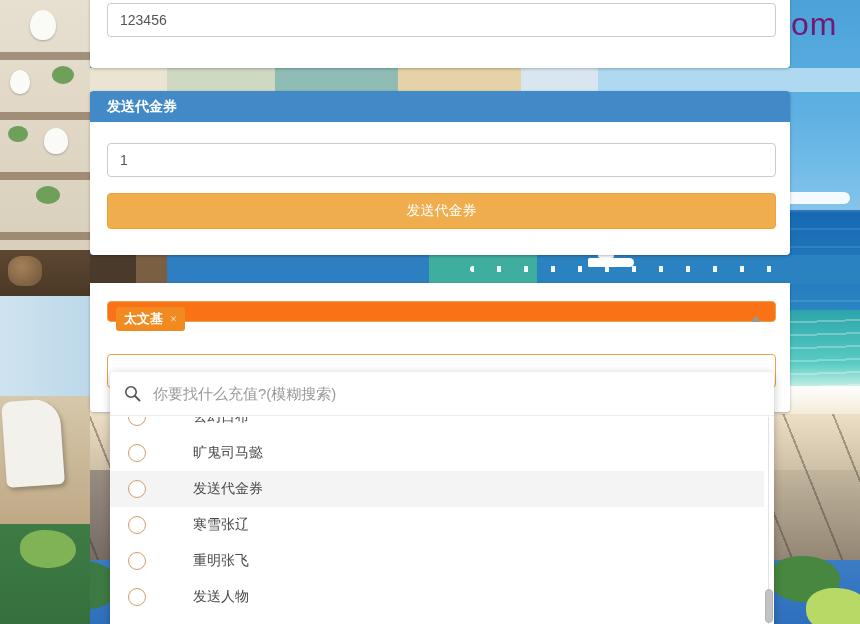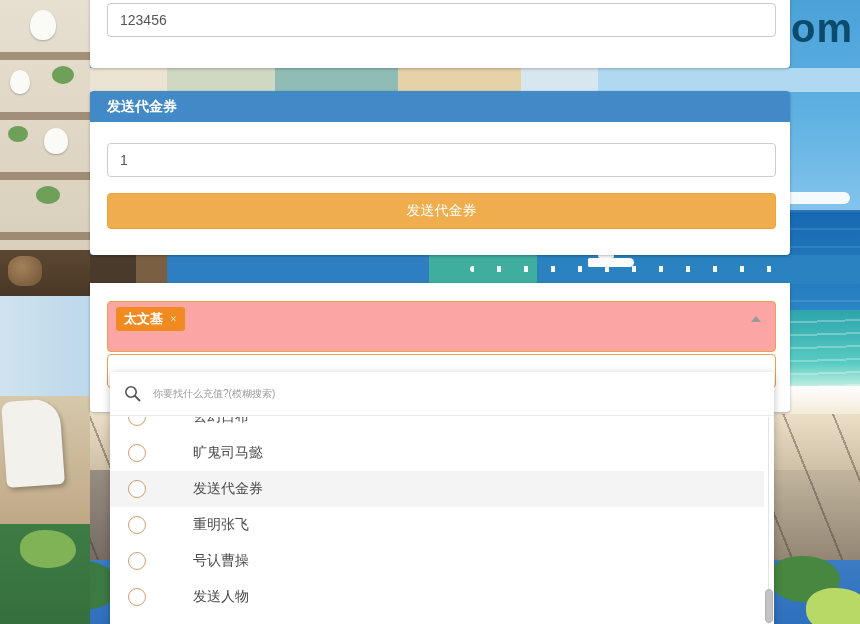--- a/index.html
+++ b/index.html
@@ -43,52 +43,52 @@
     background:repeating-linear-gradient(180deg,rgba(110,82,55,0) 0 52px,rgba(110,82,55,.55) 52px 60px),
     linear-gradient(180deg,#e7dfd0,#d9cfbc);}
   .ceramic{background:#fafaf6;border-radius:50% 50% 45% 45%;box-shadow:0 1px 2px rgba(0,0,0,.25);}
   .plant{background:#6fa05a;border-radius:50%;}
   .counter{top:250px;height:46px;width:90px;background:linear-gradient(180deg,#5c4732,#4a3826);}
   .barrel{top:256px;left:8px;width:34px;height:30px;background:radial-gradient(circle at 40% 35%,#a5815a,#6e5438);border-radius:40%;}
   .wall{top:296px;height:100px;width:90px;background:linear-gradient(90deg,#cfe3ef,#bcd8ea);}
   .floor{top:396px;height:128px;width:90px;background:linear-gradient(180deg,#d6c8ab,#bfa886);}
   .chair{top:400px;left:4px;width:58px;height:86px;background:#f2f1ec;border-radius:10px 26px 6px 6px;box-shadow:2px 3px 4px rgba(0,0,0,.25);transform:rotate(-4deg);}
   .leftfoliage{top:524px;height:100px;width:90px;background:linear-gradient(180deg,#3e7c44,#356f3e);}
-  .watermark{top:6px;left:791px;color:#0c4a6e;font-size:40px;font-weight:700;letter-spacing:1px;}
+  .watermark{top:6px;left:791px;color:#701a75;font-size:32px;font-weight:400;letter-spacing:1px;}
   
   .card{position:absolute;left:90px;width:700px;border-radius:4px;background:#fff;
     box-shadow:0 1px 3px rgba(0,0,0,.25);z-index:10;}
   .card-top{top:-20px;height:88px;}
   .tinput{position:absolute;left:17px;right:14px;height:34px;border:1px solid #cccccc;border-radius:4px;
     font-size:14px;color:#555;padding:0 12px;box-sizing:border-box;background:#fff;outline:none;
     font-family:"Liberation Sans","DejaVu Sans",sans-serif;}
   .panel{position:absolute;left:90px;width:700px;z-index:10;border-radius:4px;box-shadow:0 1px 3px rgba(0,0,0,.3);}
   .panel-heading{height:31px;line-height:31px;background:var(--accent,#4189c7);color:#fff;
     font-size:14px;font-weight:bold;padding-left:17px;border-radius:4px 4px 0 0;}
   .panel-body{position:relative;background:#fff;border-radius:0 0 4px 4px;}
   .p1{top:91px;} .p1 .panel-body{height:133px;}
   .p2{top:283px;} .p2 .panel-body{height:129px;}
   .btn-warning{position:absolute;left:17px;right:14px;top:71px;height:34px;background:var(--warning,#f0ad4e);
     border:1px solid #eea236;border-radius:4px;color:#fff;font-size:14px;text-align:center;line-height:32px;cursor:pointer;}
   
-  .select-box{position:absolute;left:17px;right:14px;top:18px;height:51px;background:#fca5a5;
+  .select-box{position:absolute;left:17px;right:14px;top:18px;height:21px;background:#f97316;
     border:1px solid var(--orange-border,#e9a24b);border-radius:4px;box-sizing:border-box;font-family:Liberation Serif, serif;}
   .tag{position:absolute;left:8px;top:5px;height:24px;line-height:24px;background:var(--tag,#f18a21);
     color:#fff;font-size:13px;font-weight:bold;border-radius:3px;padding:0 8px;display:flex;align-items:center;gap:7px;}
   .tag .x{font-weight:normal;opacity:.85;font-size:12px;cursor:pointer;}
   .caret-up{position:absolute;right:14px;top:14px;width:0;height:0;
     border-left:5px solid transparent;border-right:5px solid transparent;border-bottom:6px solid #999;}
   .ghost-input{position:absolute;left:17px;right:14px;top:71px;height:34px;border:1px solid var(--orange-border,#e9a24b);
     border-radius:4px;background:#fff;box-sizing:border-box;}
   
   .dropdown{position:absolute;left:110px;top:372px;width:664px;height:262px;background:#fff;
     border-radius:4px;box-shadow:0 2px 8px rgba(0,0,0,.25);z-index:20;}
   .search-row{position:relative;height:44px;border-bottom:1px solid #ececec;display:flex;align-items:center;padding:0 14px;gap:10px;box-sizing:border-box;}
   .search-row svg{flex:0 0 auto;}
-  .search-input{border:none;outline:none;flex:1;font-size:10px;color:#444;
+  .search-input{border:none;outline:none;flex:1;font-size:15px;color:#444;
     font-family:"Liberation Sans","DejaVu Sans",sans-serif;}
   .search-input::placeholder{color:#9a9a9a;}
   .options{position:absolute;top:45px;left:0;right:10px;bottom:0;overflow:hidden;}
   .opt{height:36px;display:flex;align-items:center;gap:15px;padding-left:18px;cursor:pointer;}
   .opt:first-child{margin-top:-18px;}
   .opt.hl{background:var(--highlight,#f4f4f4);margin-right:-10px;padding-right:10px;}
   .radio{width:18px;height:18px;border:1px solid #cf9e6f;border-radius:50%;background:#fff;box-sizing:border-box;flex:0 0 auto;}
   .olabel{font-size:14px;color:#4a4a4a;padding-left:32px;}
   .scrollgutter{position:absolute;top:45px;bottom:0;right:0;width:10px;
     background:linear-gradient(90deg,transparent 4px,#e3e3e3 4px 5px,transparent 5px);}
@@ -178,25 +178,25 @@
       <div class="opt">
         <span class="radio"></span>
         <span class="olabel">旷鬼司马懿</span>
       </div>
       <div class="opt hl">
         <span class="radio"></span>
         <span class="olabel">发送代金券</span>
       </div>
       <div class="opt">
         <span class="radio"></span>
+        <span class="olabel">寒雪张辽</span>
+      </div>
+      <div class="opt">
+        <span class="radio"></span>
         <span class="olabel">重明张飞</span>
-      </div>
-      <div class="opt">
-        <span class="radio"></span>
-        <span class="olabel">号认曹操</span>
       </div>
       <div class="opt">
         <span class="radio"></span>
         <span class="olabel">发送人物</span>
       </div>
     </div>
   <div class="scrollgutter">
     <div class="scrollthumb"></div>
   </div>
 </div>

